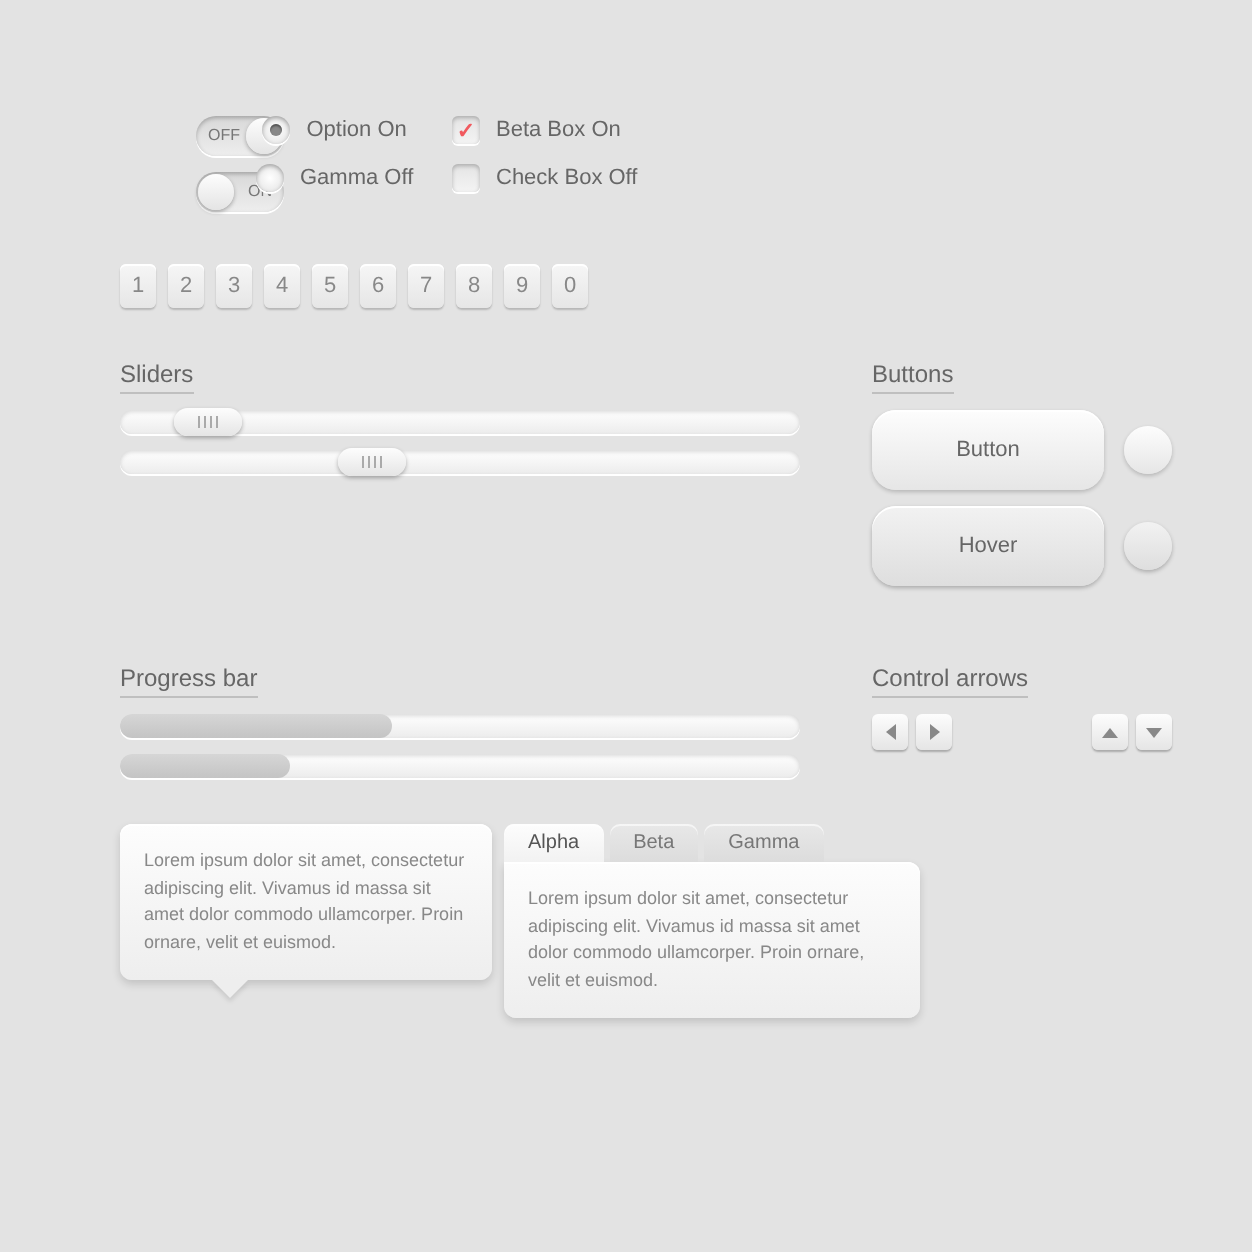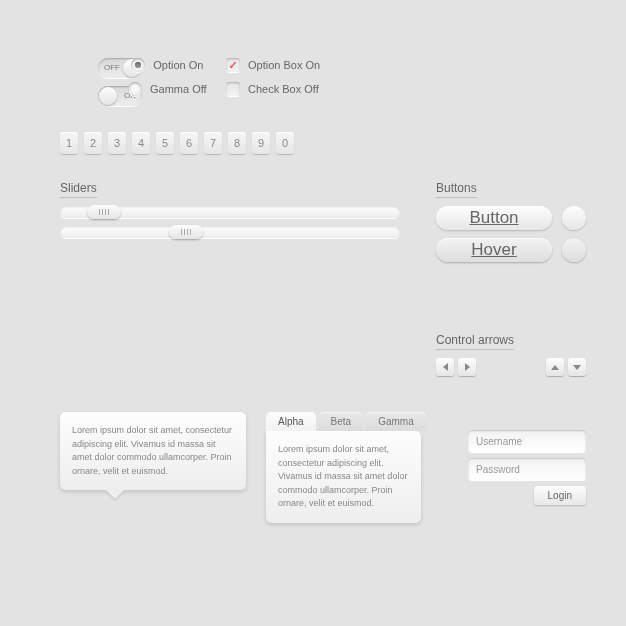--- a/index.html
+++ b/index.html
@@ -114,21 +114,21 @@
   .vtrack .vthumb::after{content:"";position:absolute;left:50%;top:50%;transform:translate(-50%,-50%);width:10px;height:6px;background:repeating-linear-gradient(90deg,#aaa 0 1px,transparent 1px 3px);}
 
   
   .progress { position:absolute; left:20px; top:290px; width:340px; }
   .pbar{height:12px;border-radius:6px;background:linear-gradient(#fff,#ececec);box-shadow:inset 0 1px 2px rgba(0,0,0,0.15),0 1px 0 #fff;position:relative;overflow:hidden;margin-top:8px;}
   .pbar .pval{position:absolute;left:0;top:0;bottom:0;border-radius:6px;background:linear-gradient(#d6d6d6,#c4c4c4);}
 
   
   .buttons{position:absolute;right:0;top:138px;width:150px;}
   .btnrow{display:flex;align-items:center;gap:10px;margin-top:8px;}
-  .pill{flex:1;height:24px;border-radius:12px;display:flex;align-items:center;justify-content:center;font-size:17px;color:#666;text-decoration:underline;}
+  .pill{flex:1;height:40px;border-radius:12px;display:flex;align-items:center;justify-content:center;font-size:11px;color:#666;}
   .pill.normal{background:linear-gradient(#fdfdfd,#e6e6e6);box-shadow:0 1px 2px rgba(0,0,0,0.2),inset 0 1px 0 #fff;}
   .pill.hover{background:linear-gradient(#f2f2f2,#dedede);box-shadow:0 1px 2px rgba(0,0,0,0.25),inset 0 1px 0 #fff;}
   .pill.pushed{background:linear-gradient(#cfcfcf,#dcdcdc);box-shadow:inset 0 2px 4px rgba(0,0,0,0.3);color:#555;}
   .circ{width:24px;height:24px;border-radius:50%;}
   .circ.normal{background:linear-gradient(#fdfdfd,#e6e6e6);box-shadow:0 1px 2px rgba(0,0,0,0.2);}
   .circ.hover{background:linear-gradient(#f2f2f2,#dedede);box-shadow:0 1px 2px rgba(0,0,0,0.25);}
   .circ.pushed{background:linear-gradient(#cfcfcf,#dcdcdc);box-shadow:inset 0 2px 4px rgba(0,0,0,0.3);}
 
   
   .arrows{position:absolute;right:0;top:290px;width:150px;}
@@ -147,21 +147,21 @@
     background:linear-gradient(#fdfdfd,#eee);border-radius:6px;
     box-shadow:0 2px 4px rgba(0,0,0,0.15),inset 0 1px 0 #fff;
     padding:12px;font-size:9px;color:#888;line-height:1.5;
   }
   .tooltip::after{
     content:"";position:absolute;left:46px;bottom:-9px;
     width:0;height:0;border-left:9px solid transparent;border-right:9px solid transparent;border-top:9px solid #eee;
     filter:drop-shadow(0 2px 1px rgba(0,0,0,0.1));
   }
 
-  .tabbox{position:absolute;left:226px;top:372px;width:155px;}
+  .tabbox{position:absolute;left:212px;top:372px;width:208px;}
   .tabs{display:flex;gap:3px;}
   .tab{padding:4px 12px;font-size:10px;color:#777;border-radius:5px 5px 0 0;background:linear-gradient(#e8e8e8,#dcdcdc);box-shadow:inset 0 1px 0 rgba(255,255,255,0.6);}
   .tab.active{background:linear-gradient(#fdfdfd,#f2f2f2);color:#555;}
   .tabbody{background:linear-gradient(#fdfdfd,#eee);border-radius:0 6px 6px 6px;box-shadow:0 2px 4px rgba(0,0,0,0.15),inset 0 1px 0 #fff;padding:12px;font-size:9px;color:#888;line-height:1.5;}
 
   .login{position:absolute;right:0;top:390px;width:118px;display:flex;flex-direction:column;gap:6px;align-items:flex-end;}
   .field{width:100%;height:22px;border-radius:4px;background:linear-gradient(#f2f2f2,#fff);box-shadow:inset 0 1px 2px rgba(0,0,0,0.2),0 1px 0 #fff;font-size:10px;color:#999;padding:0 8px;display:flex;align-items:center;}
   .loginbtn{padding:4px 14px;border-radius:4px;background:linear-gradient(#fdfdfd,#e6e6e6);box-shadow:0 1px 2px rgba(0,0,0,0.2),inset 0 1px 0 #fff;font-size:10px;color:#666;}
 </style>
 </head>
@@ -190,21 +190,21 @@
     </div>
     <div class="opt">
       <span class="radio"></span>
       <span>Gamma Off</span>
     </div>
   </div>
 
   <div class="checks">
     <div class="opt">
       <span class="check">✓</span>
-      <span>Option Box On</span>
+      <span>Beta Box On</span>
     </div>
     <div class="opt">
       <span class="check"></span>
       <span>Check Box Off</span>
     </div>
   </div>
 
   <div class="digits">
     <div class="digit">1</div>
     <div class="digit">2</div>
@@ -222,20 +222,29 @@
     <span class="sec-label">Sliders</span>
     <div class="track">
       <div class="thumb" style="left:8%"></div>
     </div>
     <div class="track">
       <div class="thumb" style="left:32%"></div>
     </div>
   </div>
 
 
+  <div class="progress">
+    <span class="sec-label">Progress bar</span>
+    <div class="pbar">
+        <div class="pval" style="width:40%"></div>
+      </div>
+    <div class="pbar">
+        <div class="pval" style="width:25%"></div>
+      </div>
+  </div>
 
   <div class="buttons">
     <span class="sec-label">Buttons</span>
     <div class="btnrow">
       <div class="pill normal">Button</div>
       <div class="circ normal"></div>
     </div>
     <div class="btnrow">
       <div class="pill hover">Hover</div>
       <div class="circ hover"></div>
@@ -268,19 +277,14 @@
 
   <div class="tabbox">
     <div class="tabs">
       <div class="tab active">Alpha</div>
       <div class="tab">Beta</div>
       <div class="tab">Gamma</div>
     </div>
     <div class="tabbody">Lorem ipsum dolor sit amet, consectetur adipiscing elit. Vivamus id massa sit amet dolor commodo ullamcorper. Proin ornare, velit et euismod.</div>
   </div>
 
-  <div class="login">
-    <div class="field">Username</div>
-    <div class="field">Password</div>
-    <div class="loginbtn">Login</div>
-  </div>
 
 </div>
 
 </body></html>

